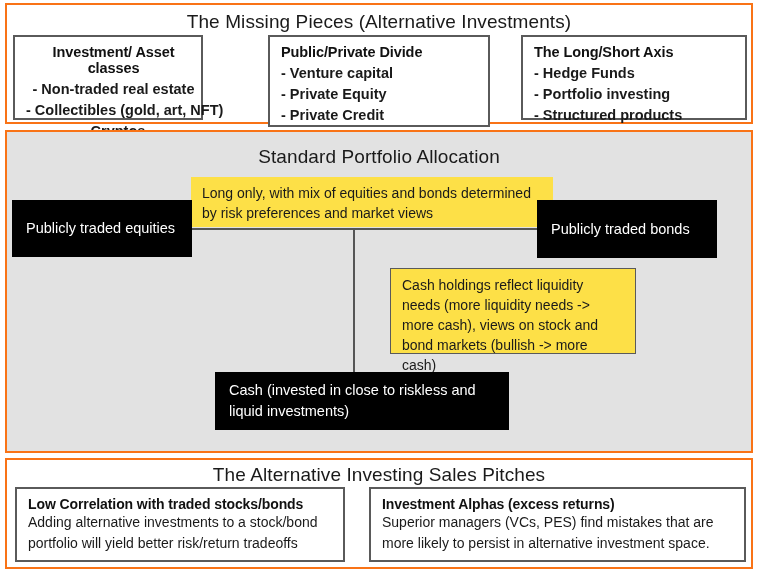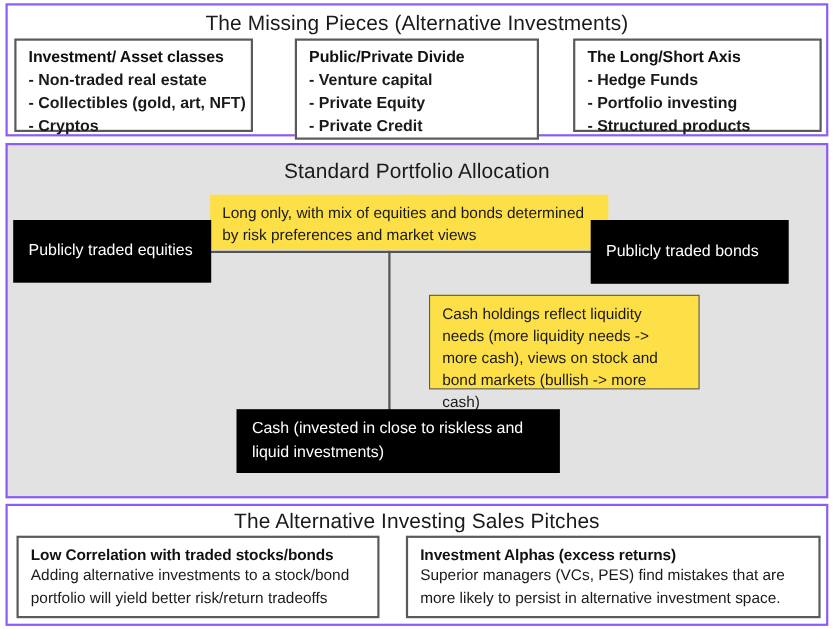--- a/index.html
+++ b/index.html
@@ -16,21 +16,21 @@
     width: 758px;
     height: 572px;
     background: #ffffff;
     overflow: hidden;
   }
 
   
   .panel {
     position: absolute;
     box-sizing: border-box;
-    border: 2px solid #8b5cf6;
+    border: 2px solid #f97316;
     background: #ffffff;
   }
   .panel-gray {
     background: #e2e2e2;
   }
   .subbox {
     position: absolute;
     box-sizing: border-box;
     border: 2px solid #5a5a5a;
     background: #ffffff;
@@ -122,21 +122,21 @@
 </style>
 </head>
 <body>
 
 <div id="canvas">
 
   <div class="panel" style="left:5px; top:3px; width:748px; height:121px;">
 
     <div class="section-title" style="top:6px;">The Missing Pieces (Alternative Investments)</div>
 
-    <div class="subbox" style="left:6px; top:30px; width:217px; height:85px;">
+    <div class="subbox" style="left:6px; top:30px; width:190px; height:85px;text-align:center;">
       <div class="box-pad">
         <p class="box-head">Investment/ Asset classes</p>
         <div class="box-line">- Non-traded real estate</div>
         <div class="box-line">- Collectibles (gold, art, NFT)</div>
         <div class="box-line">- Cryptos</div>
       </div>
     </div>
 
     <div class="subbox" style="left:261px; top:30px; width:222px; height:92px;">
       <div class="box-pad">

